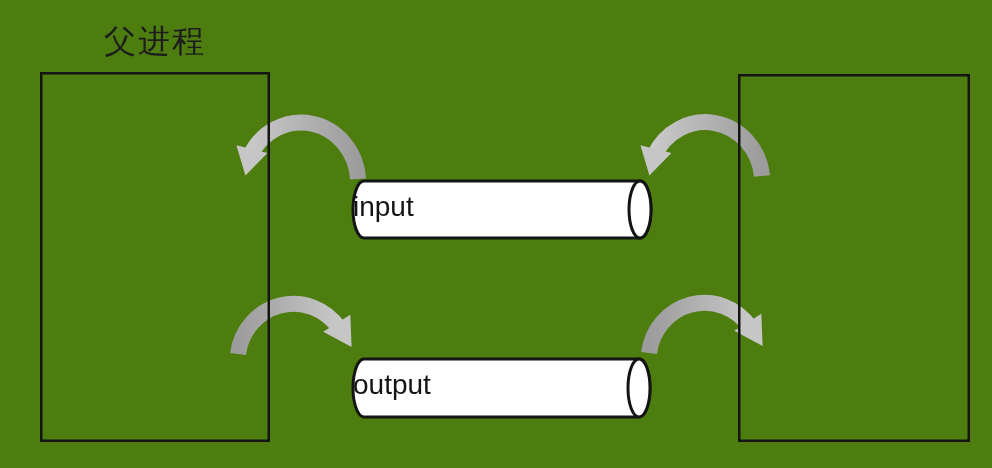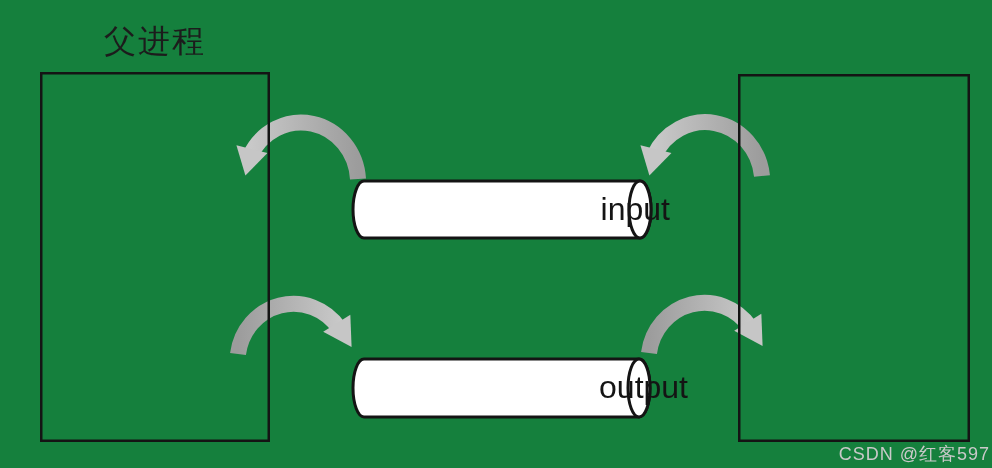--- a/index.html
+++ b/index.html
@@ -5,50 +5,50 @@
   html, body {
     margin: 0;
     padding: 0;
     background: #ffffff;
     font-family: "Liberation Sans", "DejaVu Sans", sans-serif;
   }
   .canvas {
     position: relative;
     width: 992px;
     height: 468px;
-    background: #15803d;
+    background: #4d7c0f;
     overflow: hidden;
   }
   .layer {
     position: absolute;
     left: 0;
     top: 0;
   }
   .proc-label {
     position: absolute;
     top: 20px;
     font-size: 32px;
     letter-spacing: 2px;
     color: #1c1c1c;
     text-align: center;
     white-space: nowrap;
   }
   .proc-label.parent { left: 40px;  width: 230px; }
   .proc-label.child  { left: 738px; width: 232px; }
   .pipe-label {
     position: absolute;
-    left: 372px;
+    left: 353px;
     width: 298px;
-    font-size: 32px;
+    font-size: 28px;
     color: #141414;
-    text-align: right;
+    text-align: left;
     white-space: nowrap;
   }
   .pipe-label.input  { top: 191px; }
-  .pipe-label.output { top: 369px; margin-left: 18px; }
+  .pipe-label.output { top: 369px; }
   .watermark {
     position: absolute;
     right: 2px;
     top: 442px;
     font-size: 18px;
     color: #c9c9c9;
     letter-spacing: 1px;
     white-space: nowrap;
   }
 </style>
@@ -108,15 +108,14 @@
     </g>
   </svg>
 
   <div class="proc-label parent">父进程</div>
 
 
   <div class="pipe-label input">input</div>
 
   <div class="pipe-label output">output</div>
 
-  <div class="watermark">CSDN @红客597</div>
 
 </div>
 
 </body></html>

